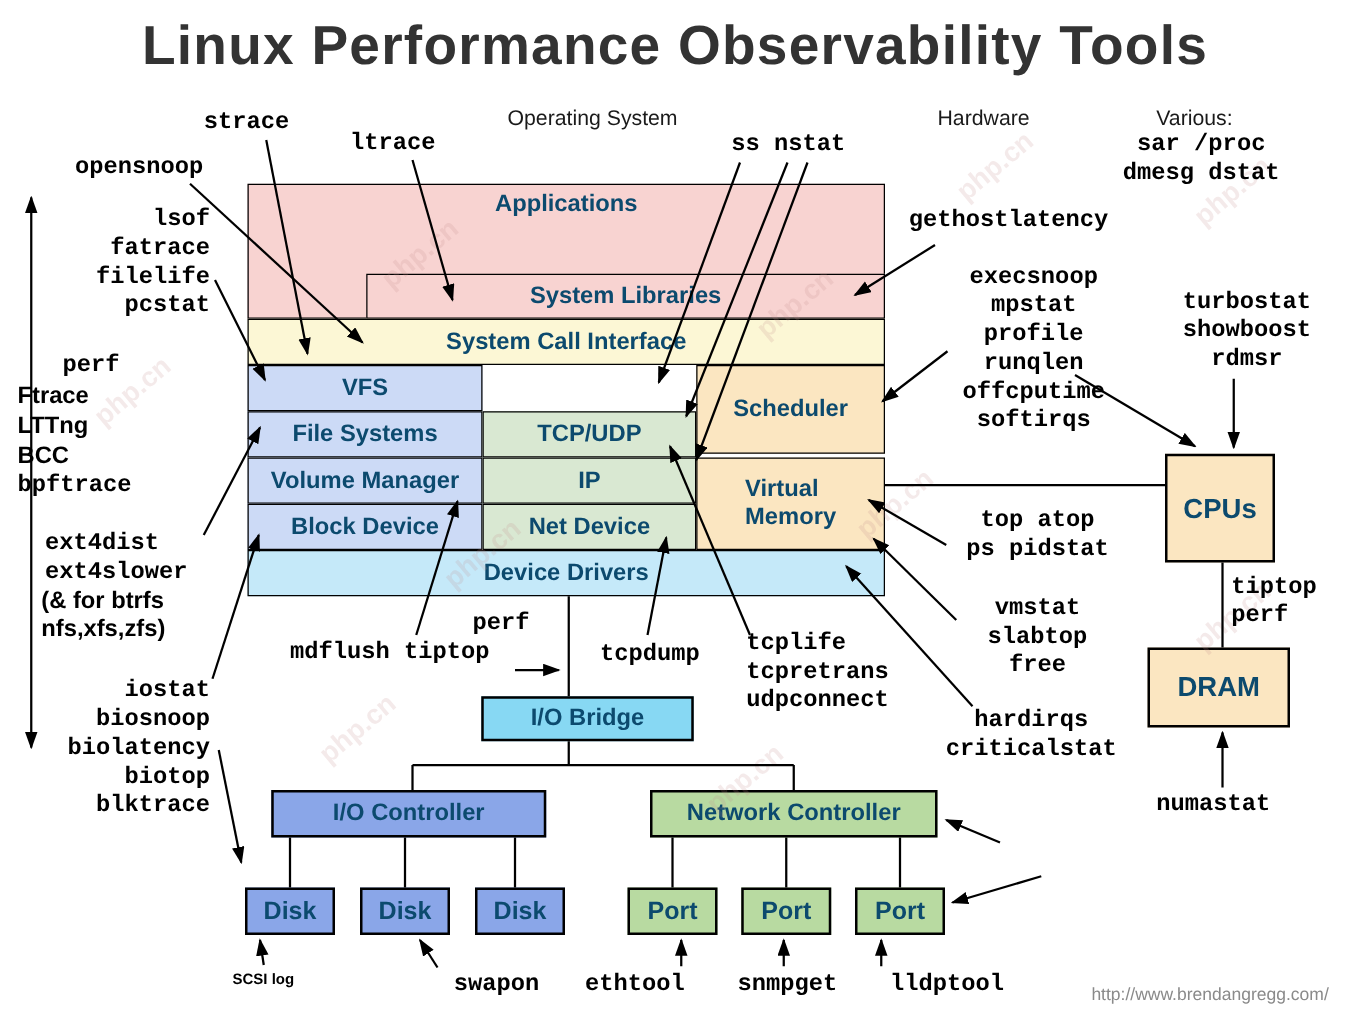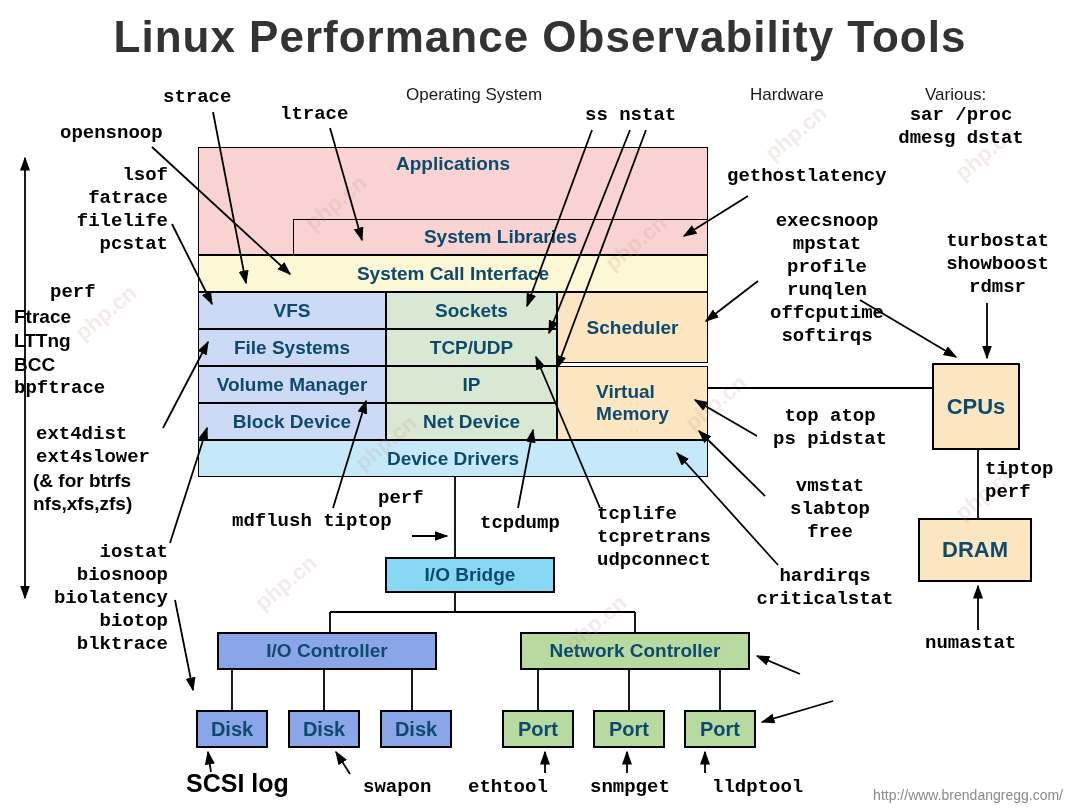--- a/index.html
+++ b/index.html
@@ -52,21 +52,20 @@
 
   <div class="box toplab" style="left:198px;top:147px;width:510px;height:108px;background:var(--pink)">Applications</div>
   <div class="box" style="left:293px;top:219px;width:415px;height:36px;background:var(--pink)">System Libraries</div>
   <div class="box" style="left:198px;top:255px;width:510px;height:37px;background:var(--yellow)">System Call Interface</div>
 
   <div class="box" style="left:198px;top:292px;width:188px;height:37px;background:var(--lav)">VFS</div>
   <div class="box" style="left:198px;top:329px;width:188px;height:37px;background:var(--lav)">File Systems</div>
   <div class="box" style="left:198px;top:366px;width:188px;height:37px;background:var(--lav)">Volume Manager</div>
   <div class="box" style="left:198px;top:403px;width:188px;height:37px;background:var(--lav)">Block Device</div>
 
-  <div class="box" style="left:386px;top:292px;width:171px;height:37px;background:var(--green)">Sockets</div>
   <div class="box" style="left:386px;top:329px;width:171px;height:37px;background:var(--green)">TCP/UDP</div>
   <div class="box" style="left:386px;top:366px;width:171px;height:37px;background:var(--green)">IP</div>
   <div class="box" style="left:386px;top:403px;width:171px;height:37px;background:var(--green)">Net Device</div>
 
   <div class="box" style="left:557px;top:292px;width:151px;height:71px;background:var(--tan)">Scheduler</div>
   <div class="box" style="left:557px;top:366px;width:151px;height:74px;background:var(--tan)">Virtual
 Memory</div>
 
   <div class="box" style="left:198px;top:440px;width:510px;height:37px;background:var(--cyan)">Device Drivers</div>
 
@@ -100,21 +99,21 @@
   <div class="lbl mono" style="left:36px;top:423px">ext4dist
 ext4slower</div>
   <div class="lbl sansb" style="left:33px;top:469px">(&amp; for btrfs
 nfs,xfs,zfs)</div>
   <div class="lbl mono rgt" style="left:18px;top:541px;width:150px">iostat
 biosnoop
 biolatency
 biotop
 blktrace</div>
 
-  <div class="lbl sansb" style="left:186px;top:772px;font-size:25px">SCSI log</div>
+  <div class="lbl sansb" style="left:186px;top:772px;font-size:12px">SCSI log</div>
   <div class="lbl mono" style="left:363px;top:776px">swapon</div>
   <div class="lbl mono" style="left:468px;top:776px">ethtool</div>
   <div class="lbl mono" style="left:590px;top:776px">snmpget</div>
   <div class="lbl mono" style="left:712px;top:776px">lldptool</div>
 
   <div class="lbl mono" style="left:378px;top:487px">perf</div>
   <div class="lbl mono" style="left:232px;top:510px">mdflush tiptop</div>
   <div class="lbl mono" style="left:480px;top:512px">tcpdump</div>
   <div class="lbl mono" style="left:597px;top:503px">tcplife
 tcpretrans

